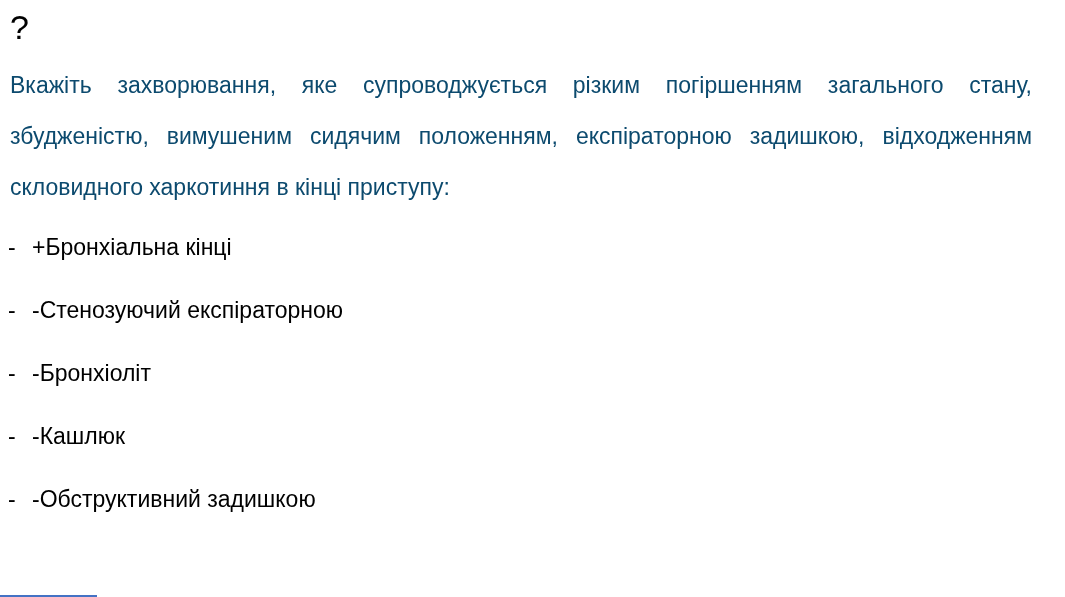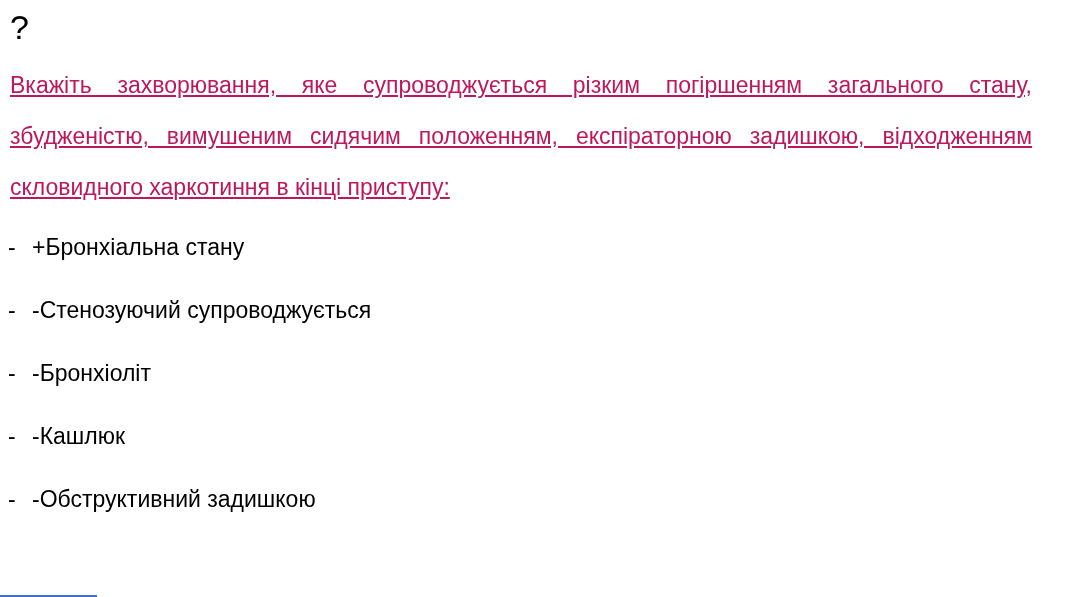--- a/index.html
+++ b/index.html
@@ -21,22 +21,21 @@
     line-height: 42px;
     font-weight: 400;
     color: #000000;
   }
   .question-text {
     margin: 12px 33px 0 10px;
     font-size: 23px;
     line-height: 51px;
     text-align: justify;
     text-align-last: left;
-    color: #be185d;
-    text-decoration: underline;
+    color: #0c4a6e;
   }
   .options-list {
     list-style: none;
     margin: 19px 0 0 0;
     padding: 0 0 0 8px;
   }
   .option-row {
     display: flex;
     align-items: flex-start;
     line-height: 30px;
@@ -65,25 +64,25 @@
 
 <div class="page">
 
   <div class="doc-title">?</div>
 
   <p class="question-text">Вкажіть захворювання, яке супроводжується різким погіршенням загального стану, збудженістю, вимушеним сидячим положенням, експіраторною задишкою, відходженням скловидного харкотиння в кінці приступу:</p>
 
   <ul class="options-list">
     <li class="option-row">
       <span class="option-marker">-</span>
-      <span class="option-label">+Бронхіальна стану</span>
+      <span class="option-label">+Бронхіальна кінці</span>
     </li>
     <li class="option-row">
       <span class="option-marker">-</span>
-      <span class="option-label">-Стенозуючий супроводжується</span>
+      <span class="option-label">-Стенозуючий експіраторною</span>
     </li>
     <li class="option-row">
       <span class="option-marker">-</span>
       <span class="option-label">-Бронхіоліт</span>
     </li>
     <li class="option-row">
       <span class="option-marker">-</span>
       <span class="option-label">-Кашлюк</span>
     </li>
     <li class="option-row">

